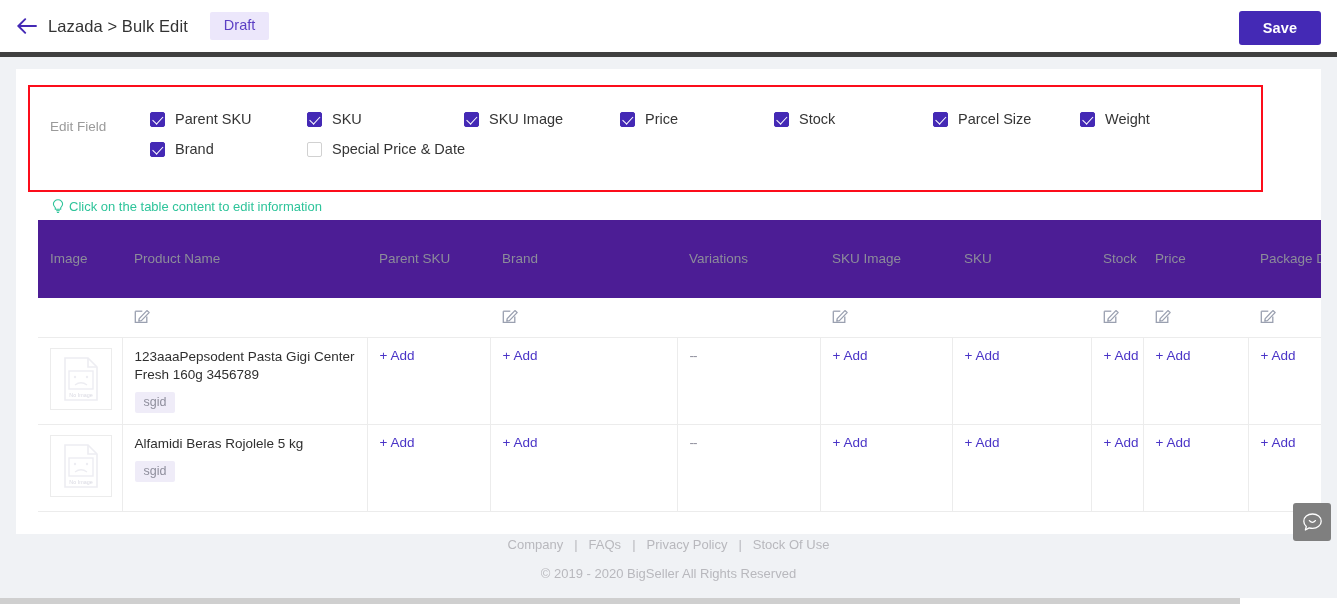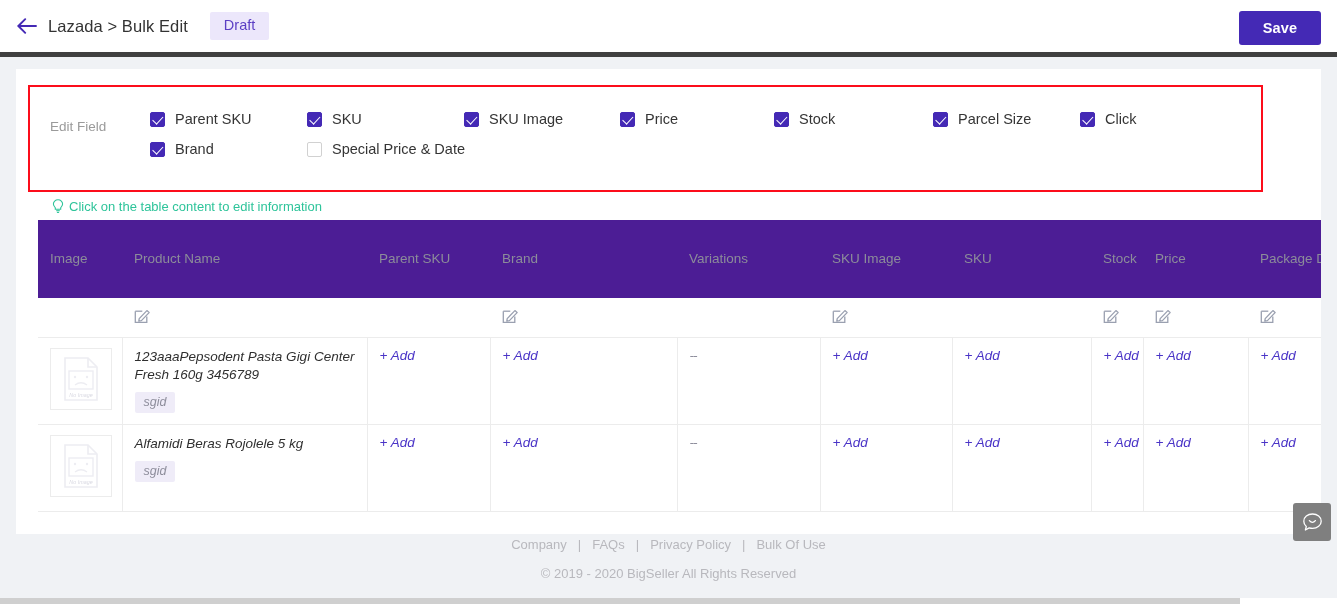--- a/index.html
+++ b/index.html
@@ -168,21 +168,20 @@
     height: 78px;
     vertical-align: middle;
     line-height: 20px;
   }
   table.grid td {
     border-bottom: 1px solid #ececec;
     border-right: 1px solid #ececec;
     padding: 10px 0 10px 12px;
     vertical-align: top;
     height: 87px;
-    font-style: italic;
   }
   tr.editrow td {
     height: 39px;
     border-bottom: 1px solid #ececec;
     border-right: none;
     padding: 8px 0 8px 12px;
     vertical-align: middle;
   }
   .edit-icon { display: inline-block; cursor: pointer; }
   .edit-icon svg { display: block; }
@@ -305,21 +304,21 @@
         <div class="cb-item" style="left:624px">
           <span class="cb-box checked"></span>
           <span class="cb-text">Stock</span>
         </div>
         <div class="cb-item" style="left:783px">
           <span class="cb-box checked"></span>
           <span class="cb-text">Parcel Size</span>
         </div>
         <div class="cb-item" style="left:930px">
           <span class="cb-box checked"></span>
-          <span class="cb-text">Click</span>
+          <span class="cb-text">Weight</span>
         </div>
       </div>
 
       <div class="cb-row row2">
         <div class="cb-item" style="left:0px">
           <span class="cb-box checked"></span>
           <span class="cb-text">Brand</span>
         </div>
         <div class="cb-item" style="left:157px">
           <span class="cb-box unchecked"></span>
@@ -519,21 +518,21 @@
           </tr>
         </tbody>
       </table>
     </div>
 
   </div>
 </div>
 
 <div class="footer">
   <div class="links">
-    <a>Company</a><span>|</span><a>FAQs</a><span>|</span><a>Privacy Policy</a><span>|</span><a>Bulk Of Use</a>
+    <a>Company</a><span>|</span><a>FAQs</a><span>|</span><a>Privacy Policy</a><span>|</span><a>Stock Of Use</a>
   </div>
   <div class="copy">© 2019 - 2020 BigSeller All Rights Reserved</div>
 </div>
 
 <div class="chat-btn">
   <span>
     <svg width="23" height="23" viewBox="0 0 23 23">
       <path d="M11.5 3 C16.4 3 20.2 6.2 20.2 10.2 C20.2 14.2 16.4 17.4 11.5 17.4 C10.3 17.4 9.2 17.2 8.2 16.9 L4.4 19 L5.3 15.5 C3.7 14.2 2.8 12.3 2.8 10.2 C2.8 6.2 6.6 3 11.5 3 Z" fill="none" stroke="#ffffff" stroke-width="1.3" stroke-linejoin="round"></path>
       <path d="M8.4 9.6 Q11.4 13 14.4 9.6" fill="none" stroke="#ffffff" stroke-width="1.3" stroke-linecap="round"></path>
     </svg>

